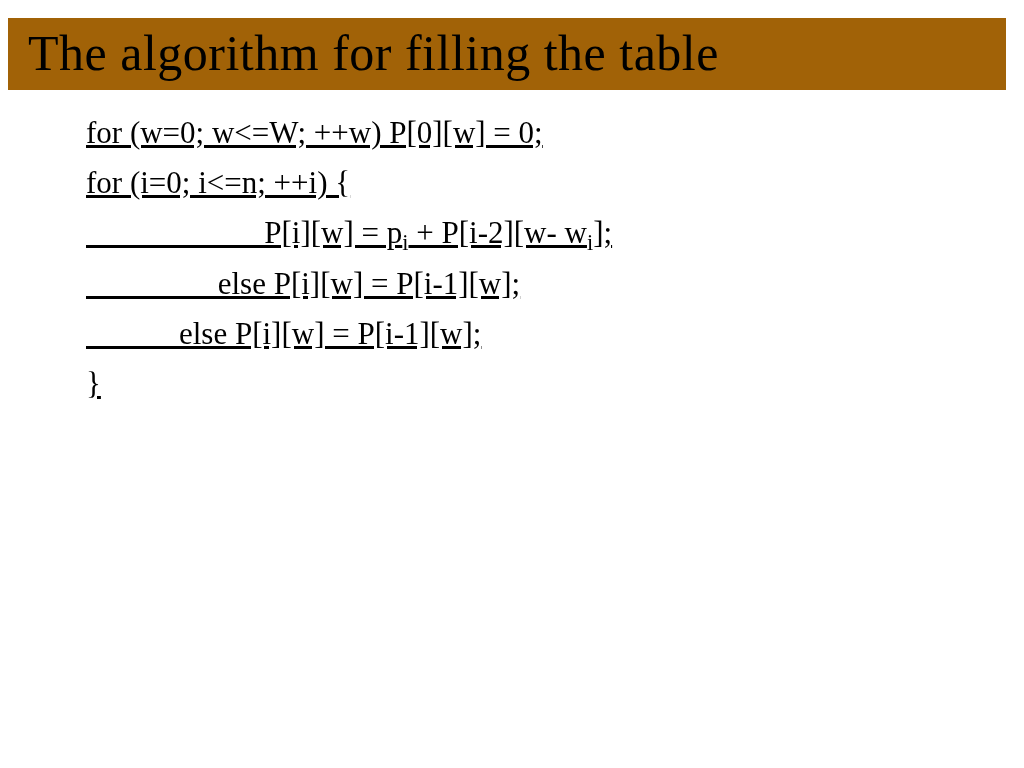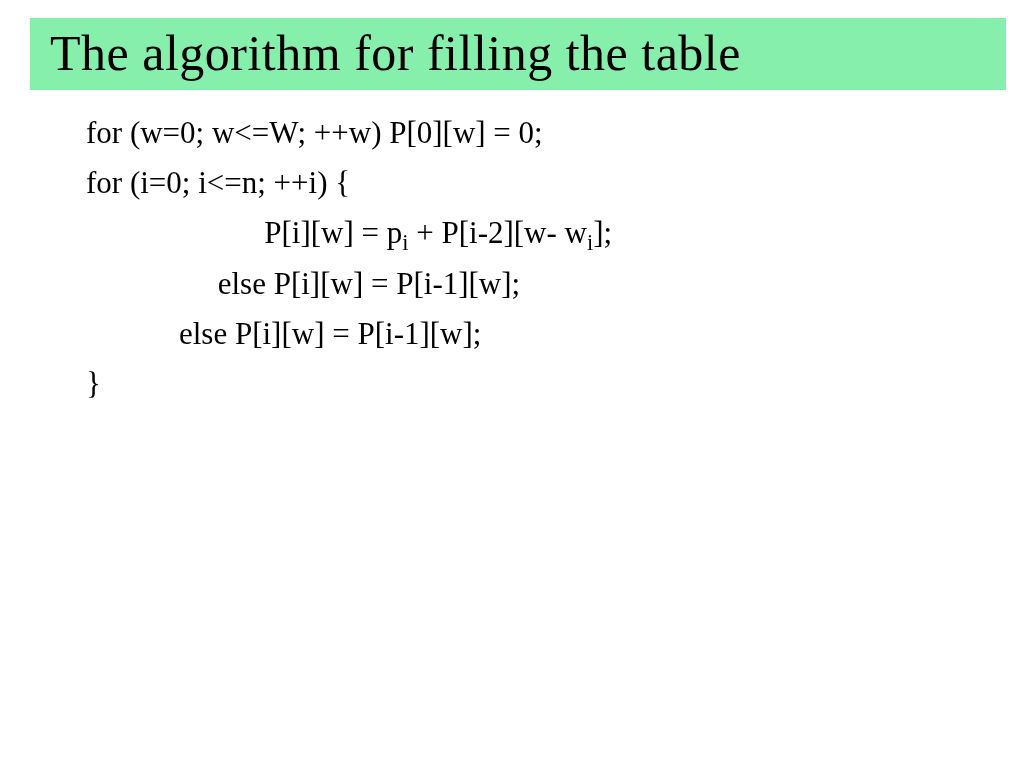--- a/index.html
+++ b/index.html
@@ -11,39 +11,40 @@
     font-family: "Times New Roman", Times, serif;
     overflow: hidden;
   }
   .slide {
     width: 1024px;
     height: 768px;
     position: relative;
     box-sizing: border-box;
   }
   .title-bar {
-    background: #86efac;
-    margin: 18px 18px 0 30px;
+    background: #a16207;
+    margin: 18px 18px 0 8px;
     padding: 6px 20px 8px 20px;
     box-sizing: border-box;
   }
   .title-text {
     font-size: 50px;
     color: #000;
     font-weight: normal;
     letter-spacing: 0.5px;
   }
   .code-area {
     margin: 18px 0 0 86px;
     font-size: 31px;
     color: #000;
     line-height: 1.62;
   }
   .code-line {
     white-space: pre;
+    text-decoration: underline;
   }
   sub {
     font-size: 0.72em;
     vertical-align: sub;
     line-height: 0;
   }
 </style>
 </head>
 <body>
 

